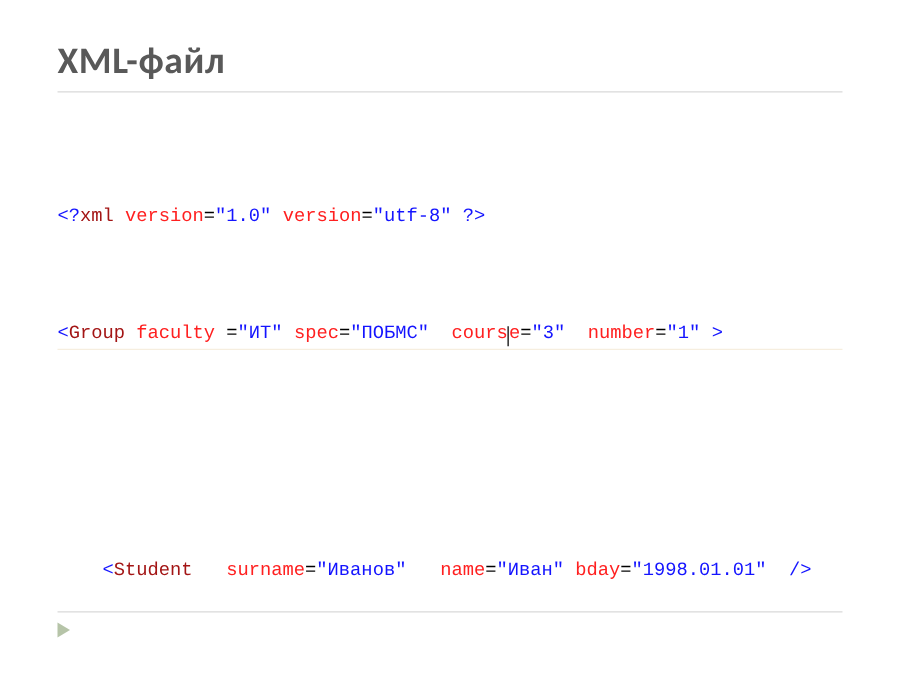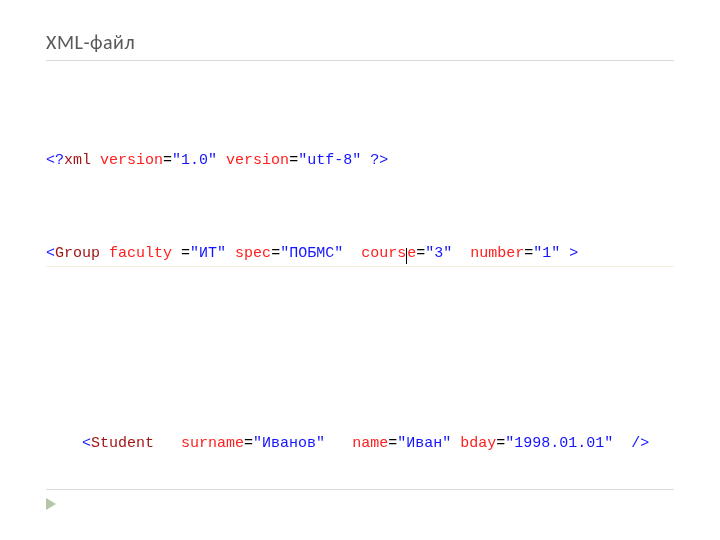--- a/index.html
+++ b/index.html
@@ -18,22 +18,22 @@
     padding: 30px 46px 20px 46px;
     position: relative;
   }
   .title-area {
     border-bottom: 1px solid #d9d9d9;
     padding-bottom: 6px;
     margin-bottom: 18px;
   }
   h1.title {
     margin: 0;
-    font-weight: 400;
-    font-size: 20px;
+    font-weight: 700;
+    font-size: 30px;
     color: #595959;
     letter-spacing: 0.5px;
   }
   .code-block {
     font-family: Consolas, "Courier New", monospace;
     font-size: 15px;
     line-height: 1.55;
     white-space: pre;
     color: #000;
   }

